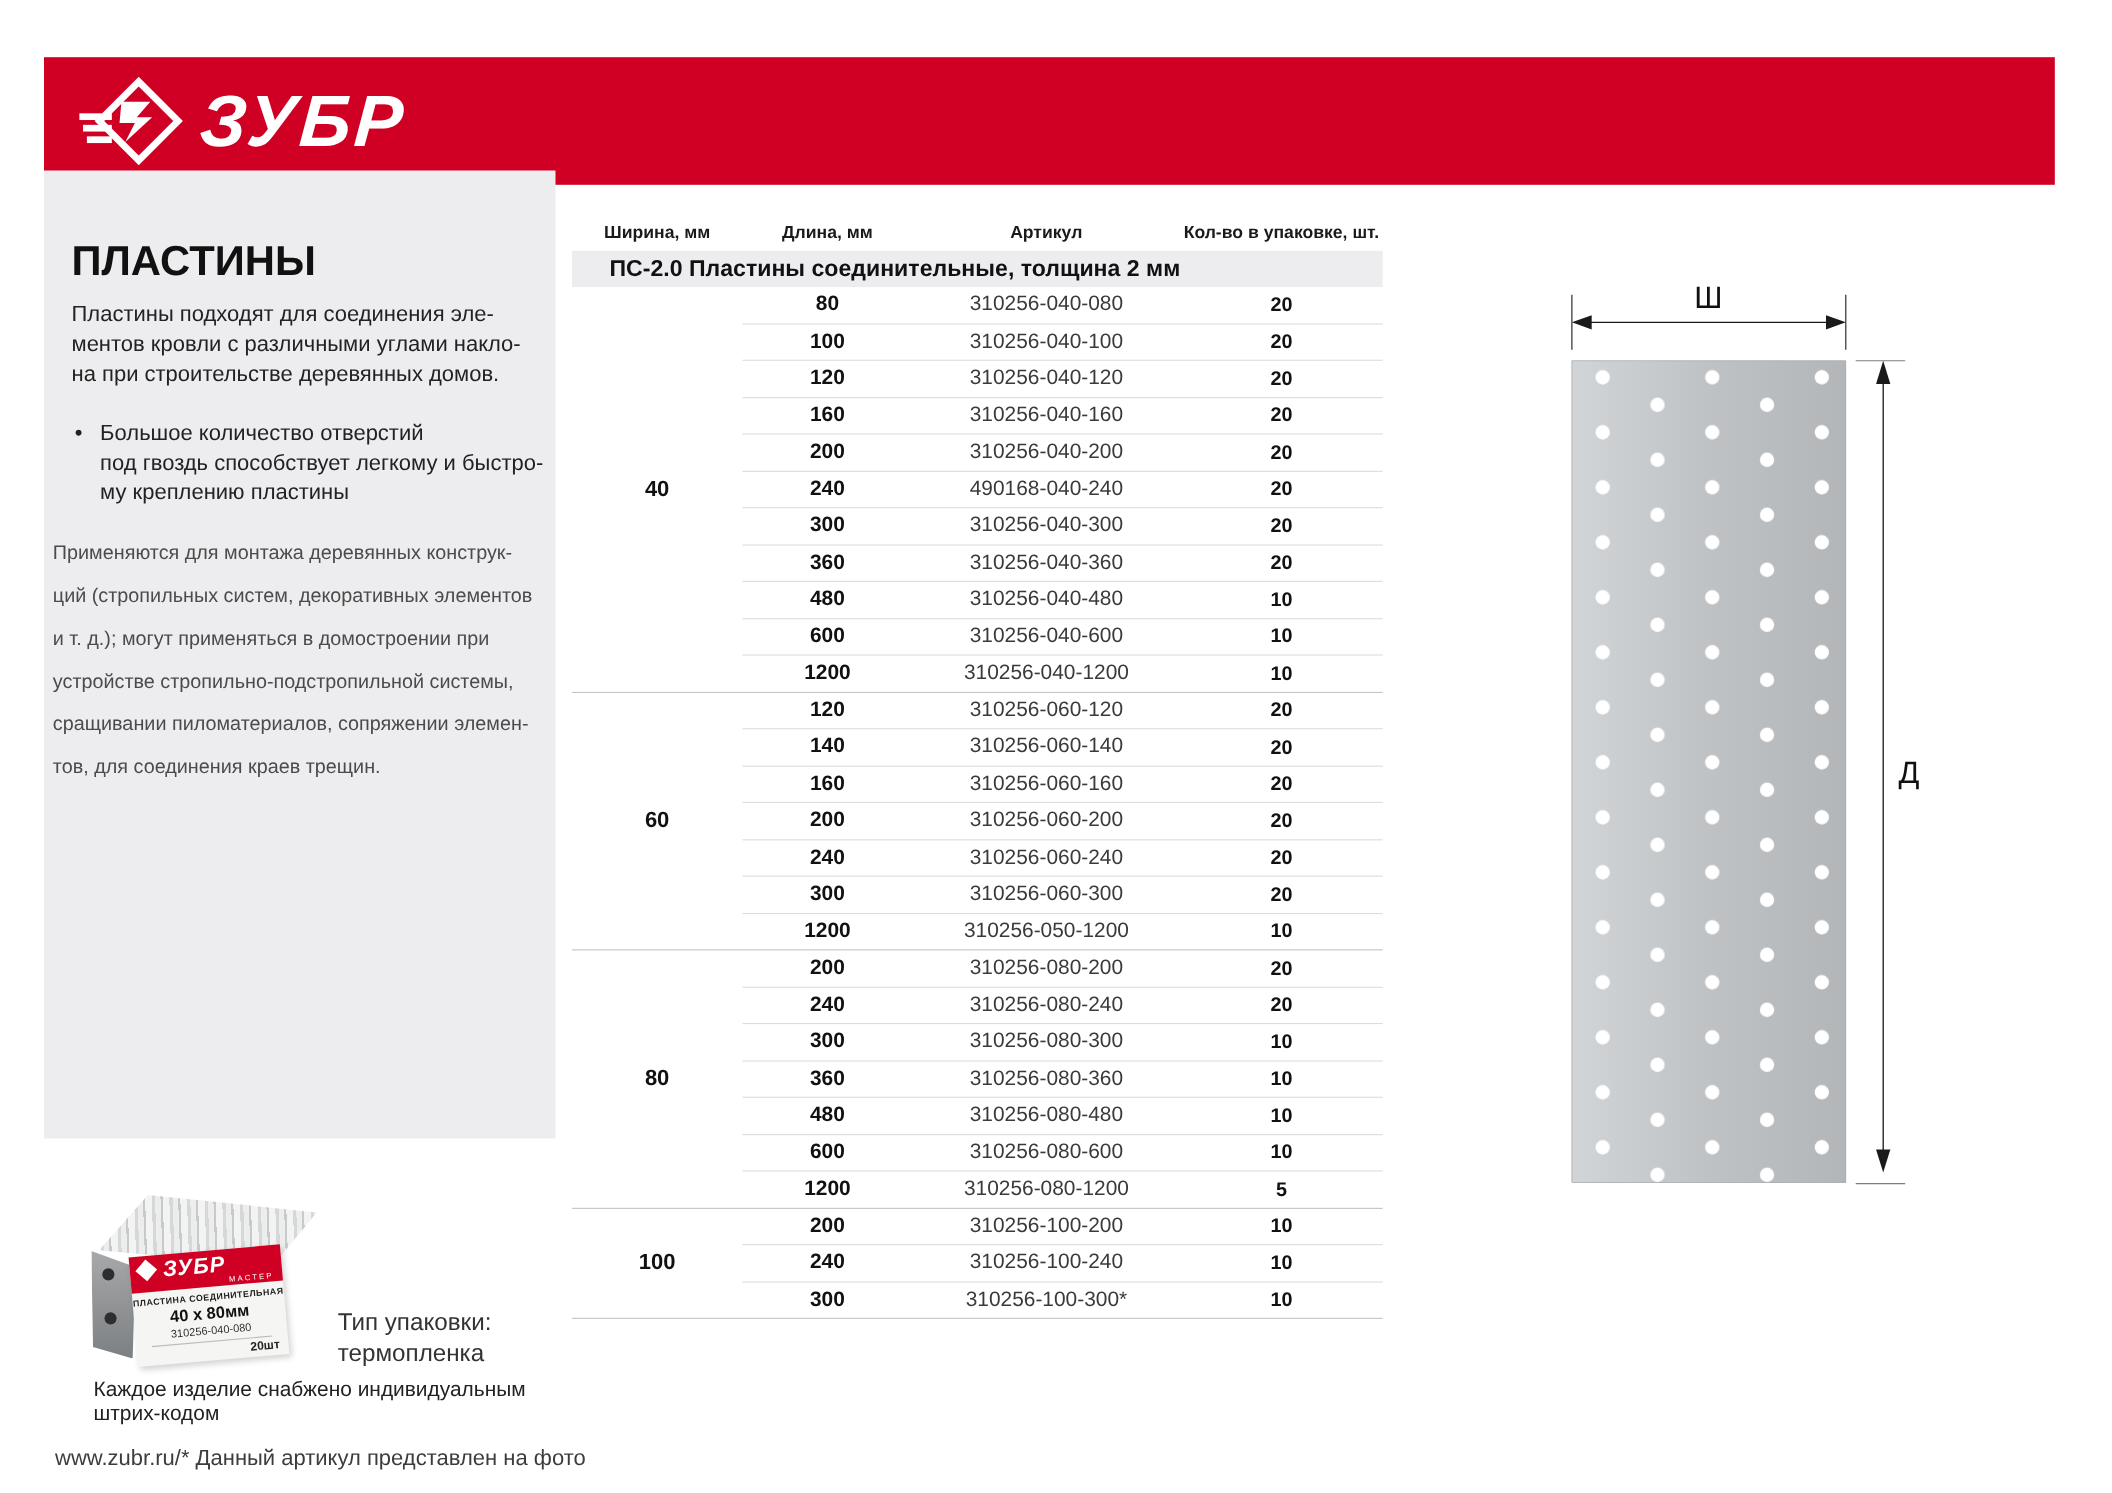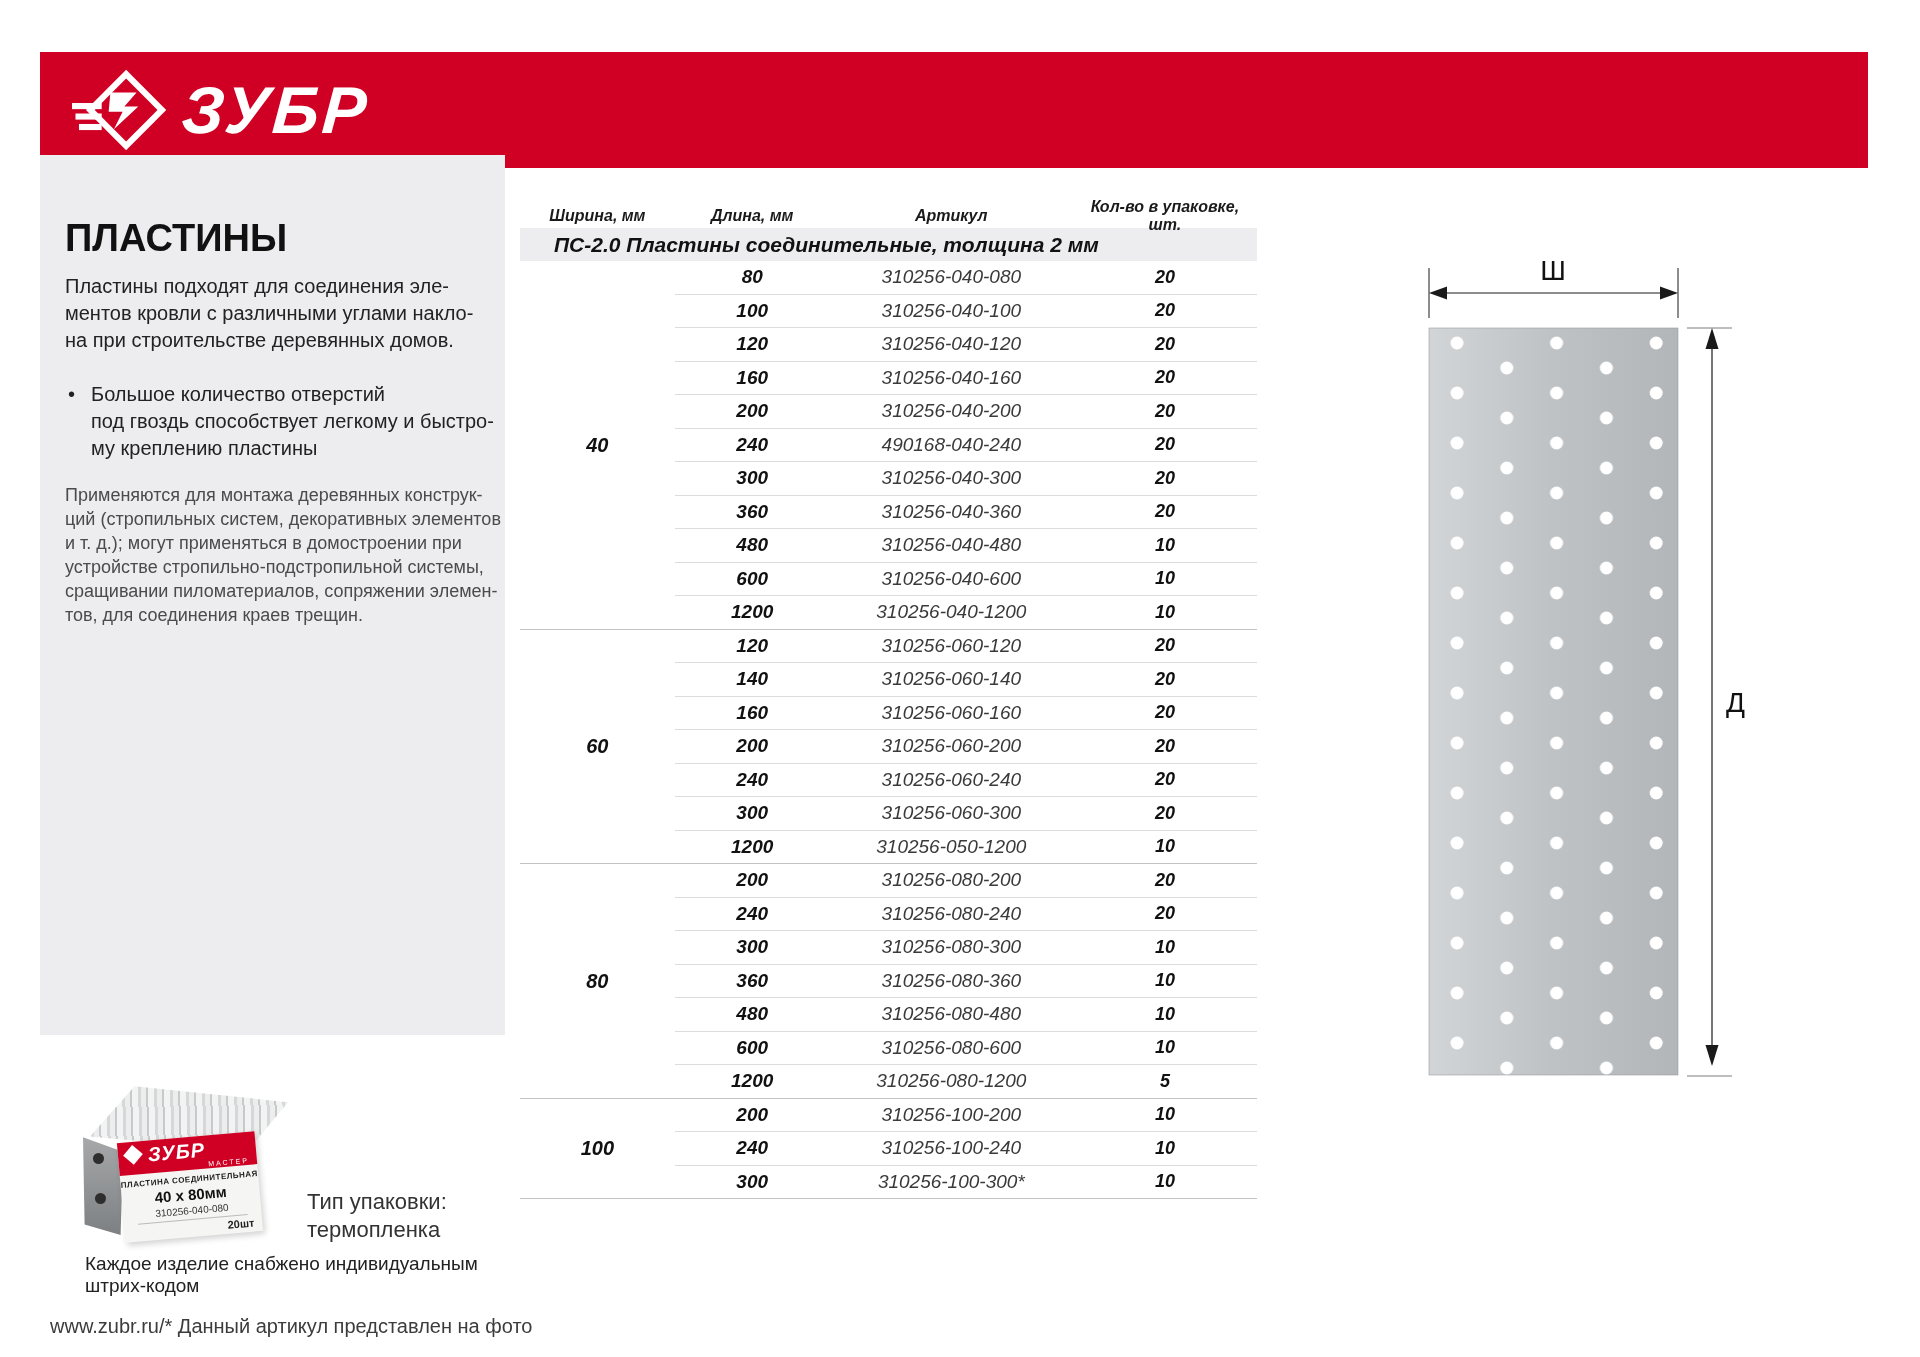--- a/index.html
+++ b/index.html
@@ -14,21 +14,21 @@
              letter-spacing:3px;transform:skewX(-4deg);line-height:1;}
 
   
   .sidebar{position:absolute;left:40px;top:155px;width:465px;height:880px;background:#ededef;}
   .sb-title{position:absolute;left:25px;top:62px;font-size:38px;font-weight:bold;color:#111;}
   .sb-text{white-space:pre-line;}
   .sb-intro{position:absolute;left:25px;top:118px;font-size:20px;line-height:27px;color:#222;}
   .sb-bullet{position:absolute;left:25px;top:226px;font-size:20px;line-height:27px;color:#222;}
   .sb-bullet .dot{position:absolute;left:3px;top:0;}
   .sb-bullet .btxt{display:block;margin-left:26px;white-space:pre-line;}
-  .sb-details{position:absolute;left:25px;top:328px;font-size:18px;line-height:24px;color:#4b4b4b;}
+  .sb-details{position:absolute;left:8px;top:328px;font-size:18px;line-height:39px;color:#4b4b4b;}
   .pkg-type{position:absolute;left:267px;top:1033px;font-size:22px;line-height:28px;color:#333;}
   .barcode-note{position:absolute;left:45px;top:1098px;font-size:19px;color:#222;}
 
   
   .pkg{position:absolute;left:38px;top:920px;width:220px;height:180px;}
   .pkg-top{position:absolute;left:8px;top:10px;width:202px;height:66px;
            background:repeating-linear-gradient(88deg,#f3f3f3 0 6px,#d6d7d8 6px 9px,#eceded 9px 14px,#c8c9ca 14px 16px);
            clip-path:polygon(2% 78%,24% 2%,100% 26%,80% 100%);}
   .pkg-left{position:absolute;left:5px;top:56px;width:40px;height:104px;
             background:linear-gradient(180deg,#a9abad,#7d8082);
@@ -40,21 +40,21 @@
   .pkg-red{height:33px;background:#d00024;color:#fff;position:relative;}
   .pkg-red .pbrand{position:absolute;left:30px;top:3px;font-size:20px;font-weight:bold;font-style:italic;letter-spacing:1px;}
   .pkg-red .pdiamond{position:absolute;left:8px;top:6px;width:14px;height:14px;background:#fff;transform:rotate(45deg);}
   .pkg-red .pseries{position:absolute;right:8px;bottom:1px;font-size:7px;letter-spacing:2px;}
   .pkg-name{font-size:8px;font-weight:bold;text-align:center;margin-top:5px;letter-spacing:0.5px;color:#222;}
   .pkg-size{font-size:15px;font-weight:bold;text-align:center;margin-top:2px;color:#111;}
   .pkg-art{font-size:10px;text-align:center;margin-top:2px;color:#333;border-bottom:1px solid #bbb;padding-bottom:3px;width:80%;margin-left:10%;}
   .pkg-qty{font-size:11px;font-weight:bold;text-align:right;padding-right:8px;margin-top:2px;color:#222;}
 
   
-  .ptable{position:absolute;left:520px;top:198px;width:737px;font-style:italic;}
+  .ptable{position:absolute;left:520px;top:198px;width:737px;}
   .t-cols{display:grid;grid-template-columns:21% 21% 33% 25%;height:28px;align-items:center;}
   .t-col{text-align:center;font-size:16px;font-weight:bold;color:#1a1a1a;}
   .t-section{height:33px;line-height:33px;background:#ededef;font-size:21px;font-weight:bold;
              padding-left:34px;color:#111;margin-top:2px;}
   #table-groups{border-bottom:1px solid #c3c3c3;}
   .t-group{position:relative;}
   .t-group + .t-group{border-top:1px solid #c3c3c3;}
   .t-width{position:absolute;left:0;width:21%;top:50%;transform:translateY(-50%);
            text-align:center;font-weight:bold;font-size:20px;color:#111;}
   .t-rows{margin-left:21%;}

